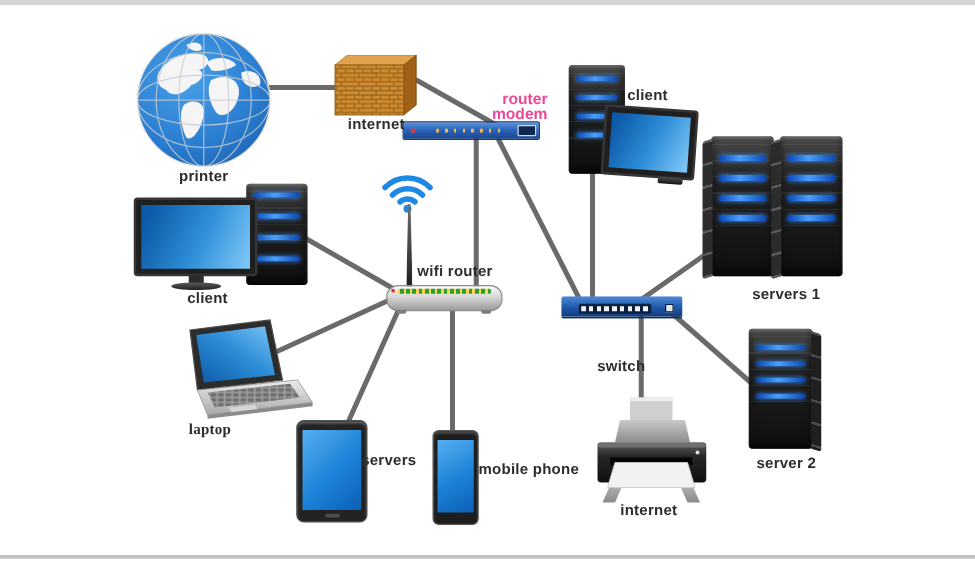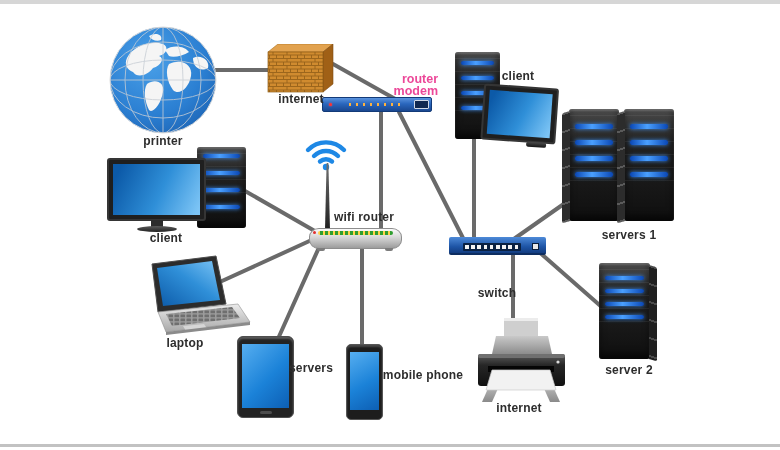--- a/index.html
+++ b/index.html
@@ -317,20 +317,20 @@
 
   <div class="lbl" style="left:163px;top:134px;">printer</div>
   <div class="lbl" style="left:301px;top:92px;">internet</div>
   <div class="lbl-rm">
     <div>router</div>
     <div>modem</div>
   </div>
   <div class="lbl" style="left:364px;top:210px;">wifi router</div>
   <div class="lbl" style="left:166px;top:231px;">client</div>
   <div class="lbl" style="left:518px;top:69px;">client</div>
-  <div class="lbl" style="left:185px;top:336px;">laptop</div>
+  <div class="lbl" style="left:168px;top:336px;font-family:Liberation Serif, serif;">laptop</div>
   <div class="lbl" style="left:311px;top:361px;">servers</div>
   <div class="lbl" style="left:423px;top:368px;">mobile phone</div>
   <div class="lbl" style="left:497px;top:258px;margin-top:28px;">switch</div>
   <div class="lbl" style="left:629px;top:228px;">servers 1</div>
   <div class="lbl" style="left:629px;top:363px;text-align:center;">server 2</div>
   <div class="lbl" style="left:519px;top:401px;">internet</div>
 </div>
 
 </body></html>

